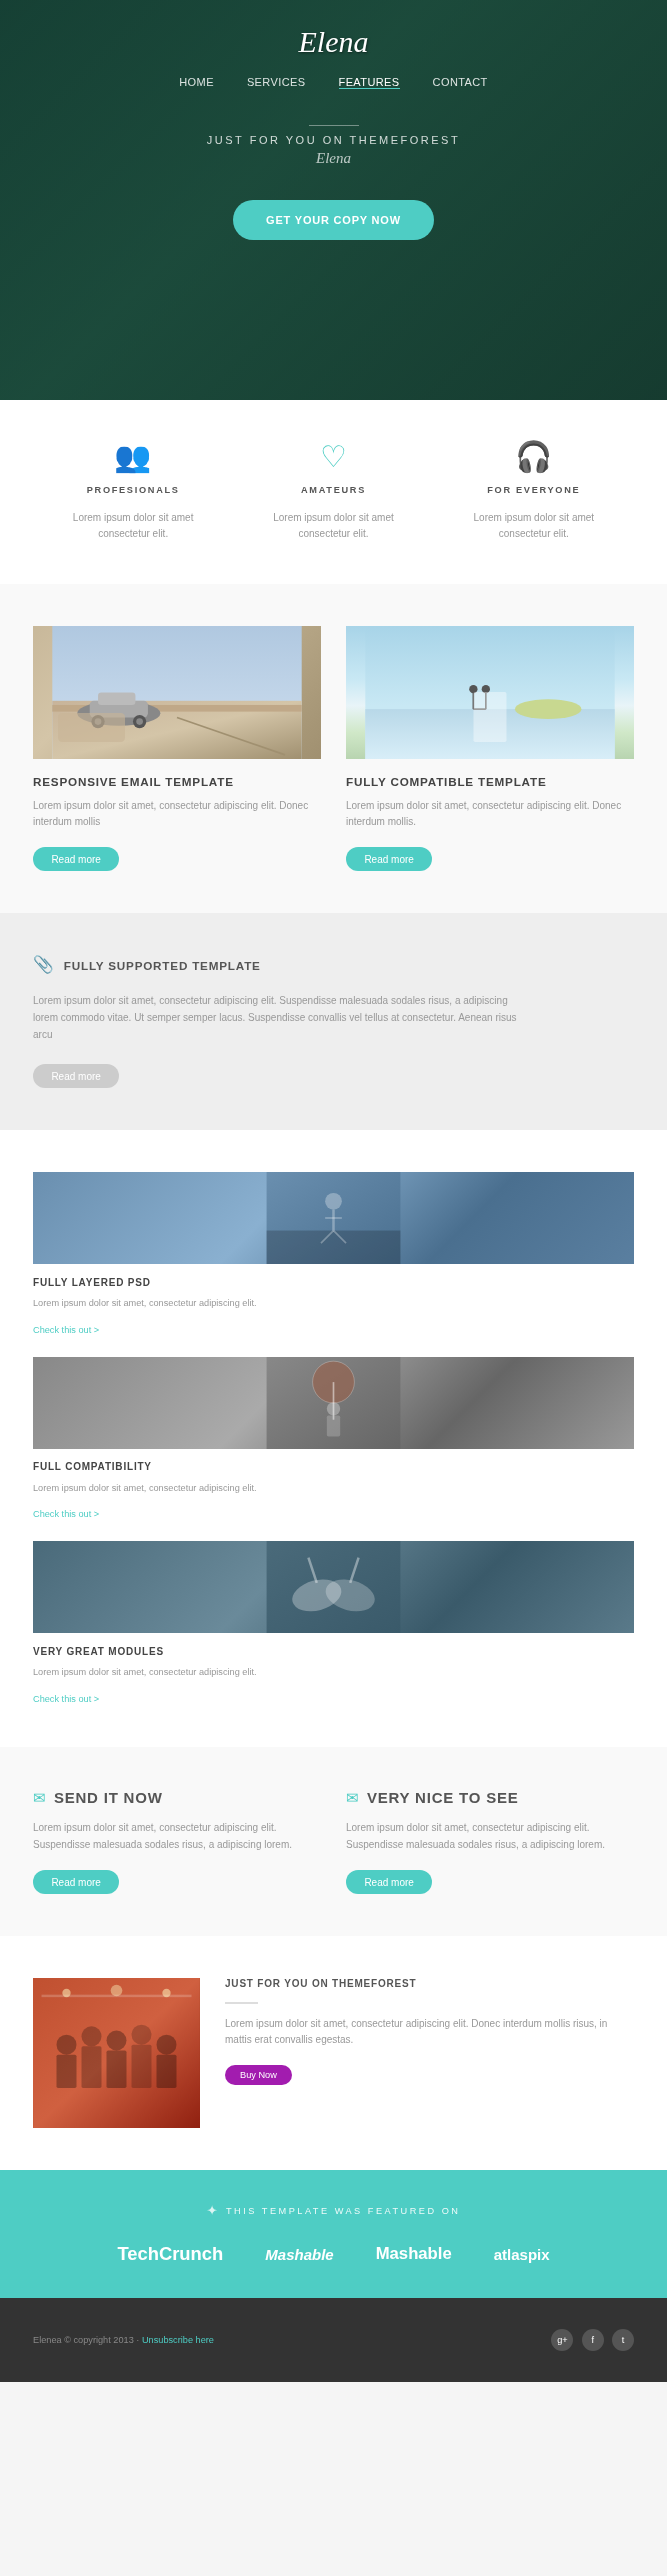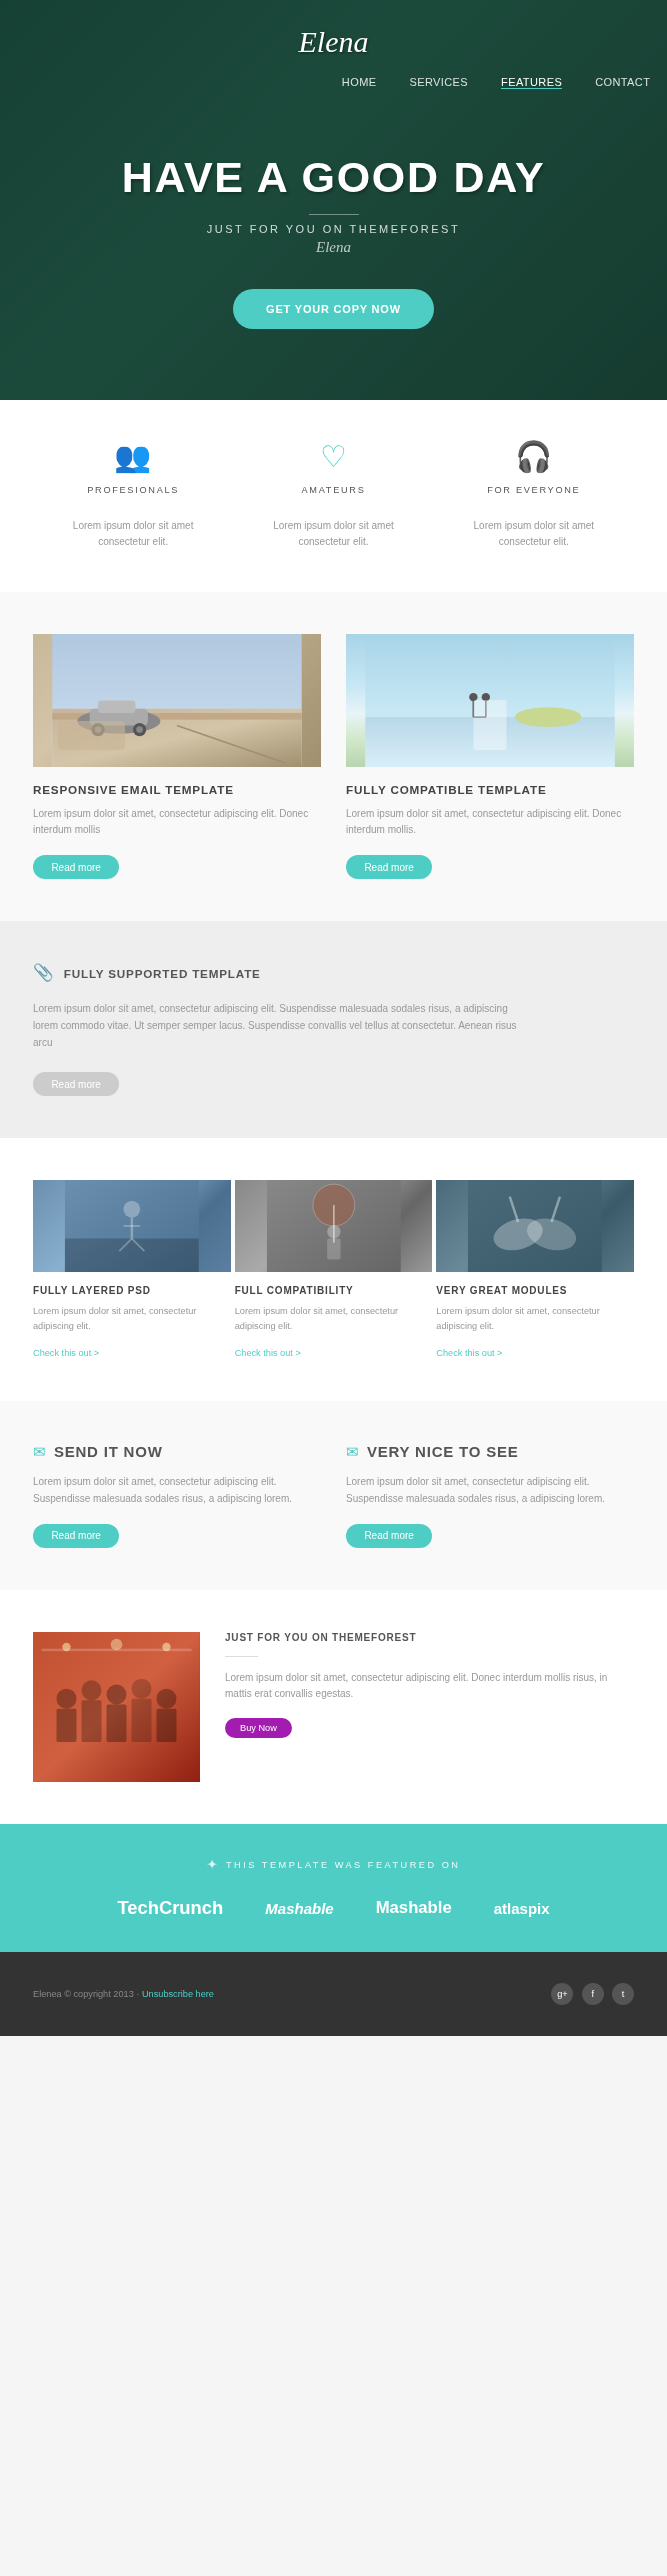--- a/index.html
+++ b/index.html
@@ -28,23 +28,23 @@
     .logo {
       font-family: Georgia, serif;
       font-size: 30px;
       font-style: italic;
       color: white;
       margin-bottom: 16.7px;
       text-shadow: 0.8px 0.8px 2.5px rgba(0,0,0,0.5);
     }
     .nav {
       display: flex;
-      justify-content: flex-end;
+      justify-content: center;
       gap: 33px;
-      margin-bottom: 64px;
+      margin-bottom: 36px;
     }
     .nav a {
       color: rgba(255,255,255,0.85);
       text-decoration: none;
       font-size: 11px;
       letter-spacing: 0.4px;
       text-transform: uppercase;
     }
     .nav a.active { color: white; border-bottom: 0.8px solid #4ecdc4; }
     .hero-title {
@@ -103,22 +103,22 @@
       font-size: 30px;
       color: #4ecdc4;
       margin-bottom: 12.5px;
       line-height: 1;
     }
     .feature-title {
       font-size: 9.2px;
       letter-spacing: 1.7px;
       text-transform: uppercase;
       color: #555;
-      margin-bottom: 23px;
-      font-weight: normal;
+      margin-bottom: 15px;
+      font-weight: bold;
     }
     .feature-text {
       font-size: 10px;
       color: #999;
       line-height: 1.6;
     }
 
     
     .cards-section {
       background: #f9f9f9;
@@ -210,21 +210,22 @@
       cursor: pointer;
     }
 
     
     .three-cards-section {
       background: white;
       padding: 42px 33px;
     }
     .three-cards-grid {
       display: flex;
-      gap: 4px;
+      gap: 21px;
+      flex-direction: column;
     }
     .three-card {
       flex: 1;
     }
     .three-card-image {
       width: 100%;
       height: 92px;
       margin-bottom: 12.5px;
     }
     .skate-img {
@@ -453,21 +454,20 @@
 
 <div class="hero">
   <div class="hero-bg"></div>
   <div class="logo">Elena</div>
   <nav class="nav">
     <a href="#">HOME</a>
     <a href="#">SERVICES</a>
     <a href="#" class="active">FEATURES</a>
     <a href="#">CONTACT</a>
   </nav>
-  <h1 class="hero-title">HAVE A GOOD DAY</h1>
   <div class="hero-divider">
     <div class="hero-divider-line"></div>
   </div>
   <p class="hero-subtitle">JUST FOR YOU ON THEMEFOREST</p>
   <p class="hero-signature">Elena</p>
   <button class="cta-btn">GET YOUR COPY NOW</button>
 </div>
 
 <div class="features-section">
   <div class="features-grid">

